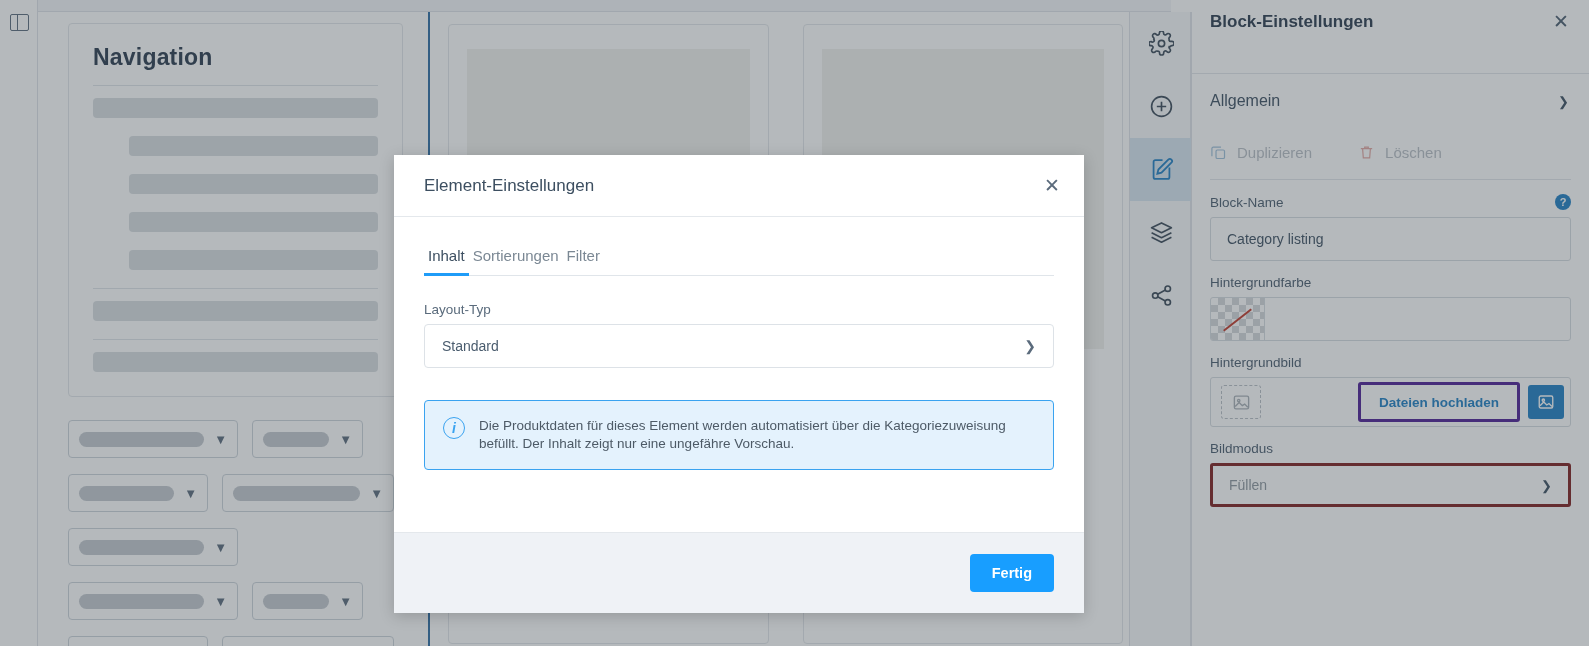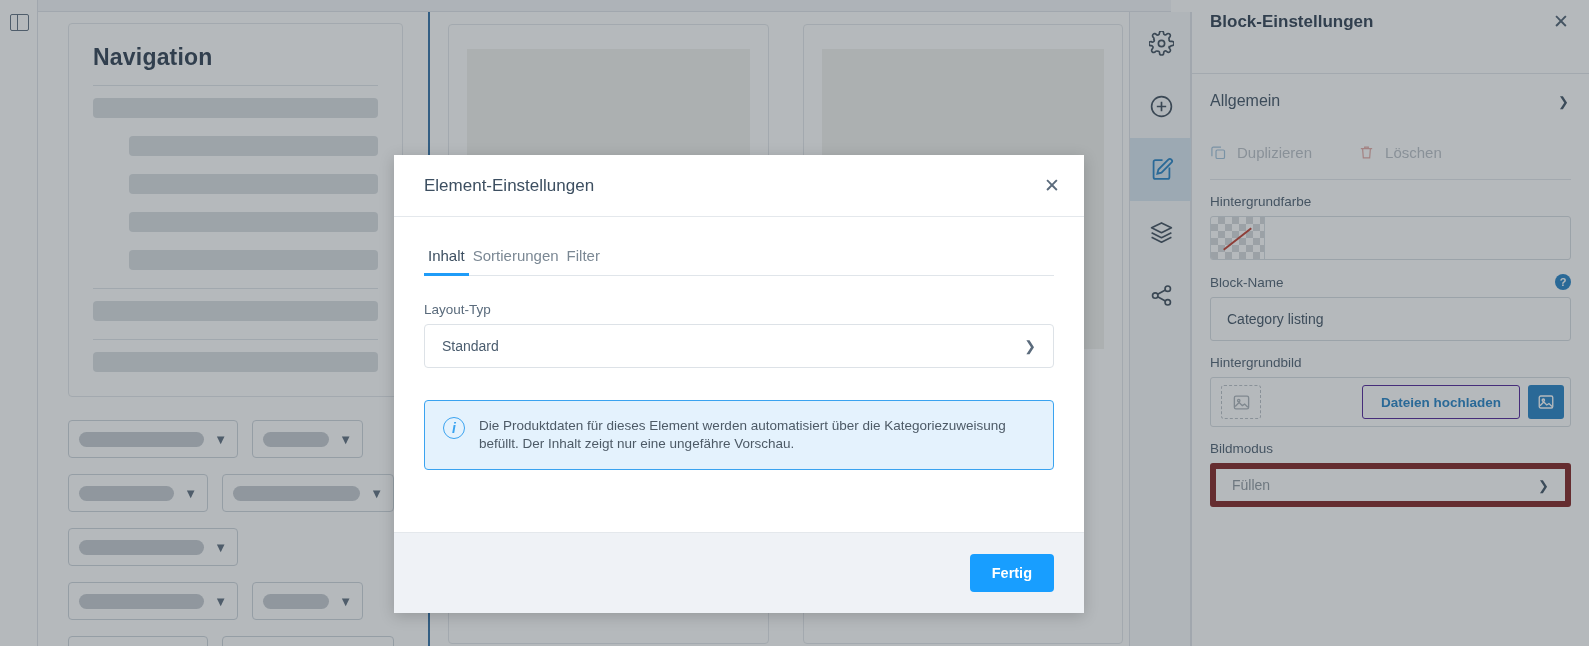--- a/index.html
+++ b/index.html
@@ -173,31 +173,31 @@
     display: flex; align-items: center; border: 1px solid #d6dbe0; border-radius: 3px;
     height: 50px; padding: 0 6px 0 10px; gap: 8px;
   }
   .img-ph {
     width: 40px; height: 34px; border: 1.5px dashed #b9bfc6; border-radius: 3px;
     display: flex; align-items: center; justify-content: center; color: #a9b0b7;
   }
   .img-ph svg { width: 19px; height: 19px; }
   .upload-spacer { flex: 1; }
   .btn-outline {
-    border: 1px solid #4c1d95; color: #1f7fc4; border-radius: 3px;
-    height: 34px; padding: 0 18px; display: flex; align-items: center;
+    border: 3px solid #4c1d95; color: #1f7fc4; border-radius: 3px;
+    height: 40px; padding: 0 18px; display: flex; align-items: center;
     font-size: 13.5px; font-weight: bold;
   }
   .btn-solid {
     background: #1f7fc4; color: #fff; border-radius: 3px; width: 36px; height: 34px;
     display: flex; align-items: center; justify-content: center;
   }
   .btn-solid svg { width: 18px; height: 18px; }
   .sb-select {
-    border: 6px solid #7f1d1d; border-radius: 3px; height: 44px;
+    border: 3px solid #7f1d1d; border-radius: 3px; height: 44px;
     display: flex; align-items: center; justify-content: space-between;
     padding: 0 16px; font-size: 14px; color: #8d969e; gap: 44px;
   }
 
   
   #overlay {
     position: absolute; inset: 0; background: rgba(60,70,80,.38); z-index: 50;
   }
   #modal {
     position: absolute; left: 394px; top: 155px; width: 690px; height: 458px;
@@ -403,33 +403,33 @@
       <div class="sb-action">
         <svg viewBox="0 0 24 24" fill="none" stroke="#e3a7a2" stroke-width="1.7">
           <path d="M4 6.5h16M9.5 6.5V4.3h5v2.2M6.5 6.5l1 13.2h9l1-13.2"></path>
         </svg>
         <span>Löschen</span>
       </div>
     </div>
     <div class="sb-divider"></div>
 
     <div class="sb-field">
+      <div class="sb-label-row">
+        <span class="sb-label">Block-Name</span>
+        <span class="help-dot">?</span>
+      </div>
+      <div class="sb-input">Category listing</div>
+    </div>
+
+    <div class="sb-field">
       <div class="sb-label sb-label-row">Hintergrundfarbe</div>
       <div class="color-row">
         <div class="color-swatch"></div>
         <div class="color-rest"></div>
       </div>
-    </div>
-
-    <div class="sb-field">
-      <div class="sb-label-row">
-        <span class="sb-label">Block-Name</span>
-        <span class="help-dot">?</span>
-      </div>
-      <div class="sb-input">Category listing</div>
     </div>
 
     <div class="sb-field">
       <div class="sb-label sb-label-row">Hintergrundbild</div>
       <div class="upload-row">
         <div class="img-ph">
           <svg viewBox="0 0 24 24" fill="none" stroke="currentColor" stroke-width="1.7">
             <rect x="3" y="4" width="18" height="16" rx="2"></rect>
               <circle cx="8.5" cy="9.5" r="1.5"></circle>
               <path d="M4 17l5-5 4 4 3-2 4 4"></path>

